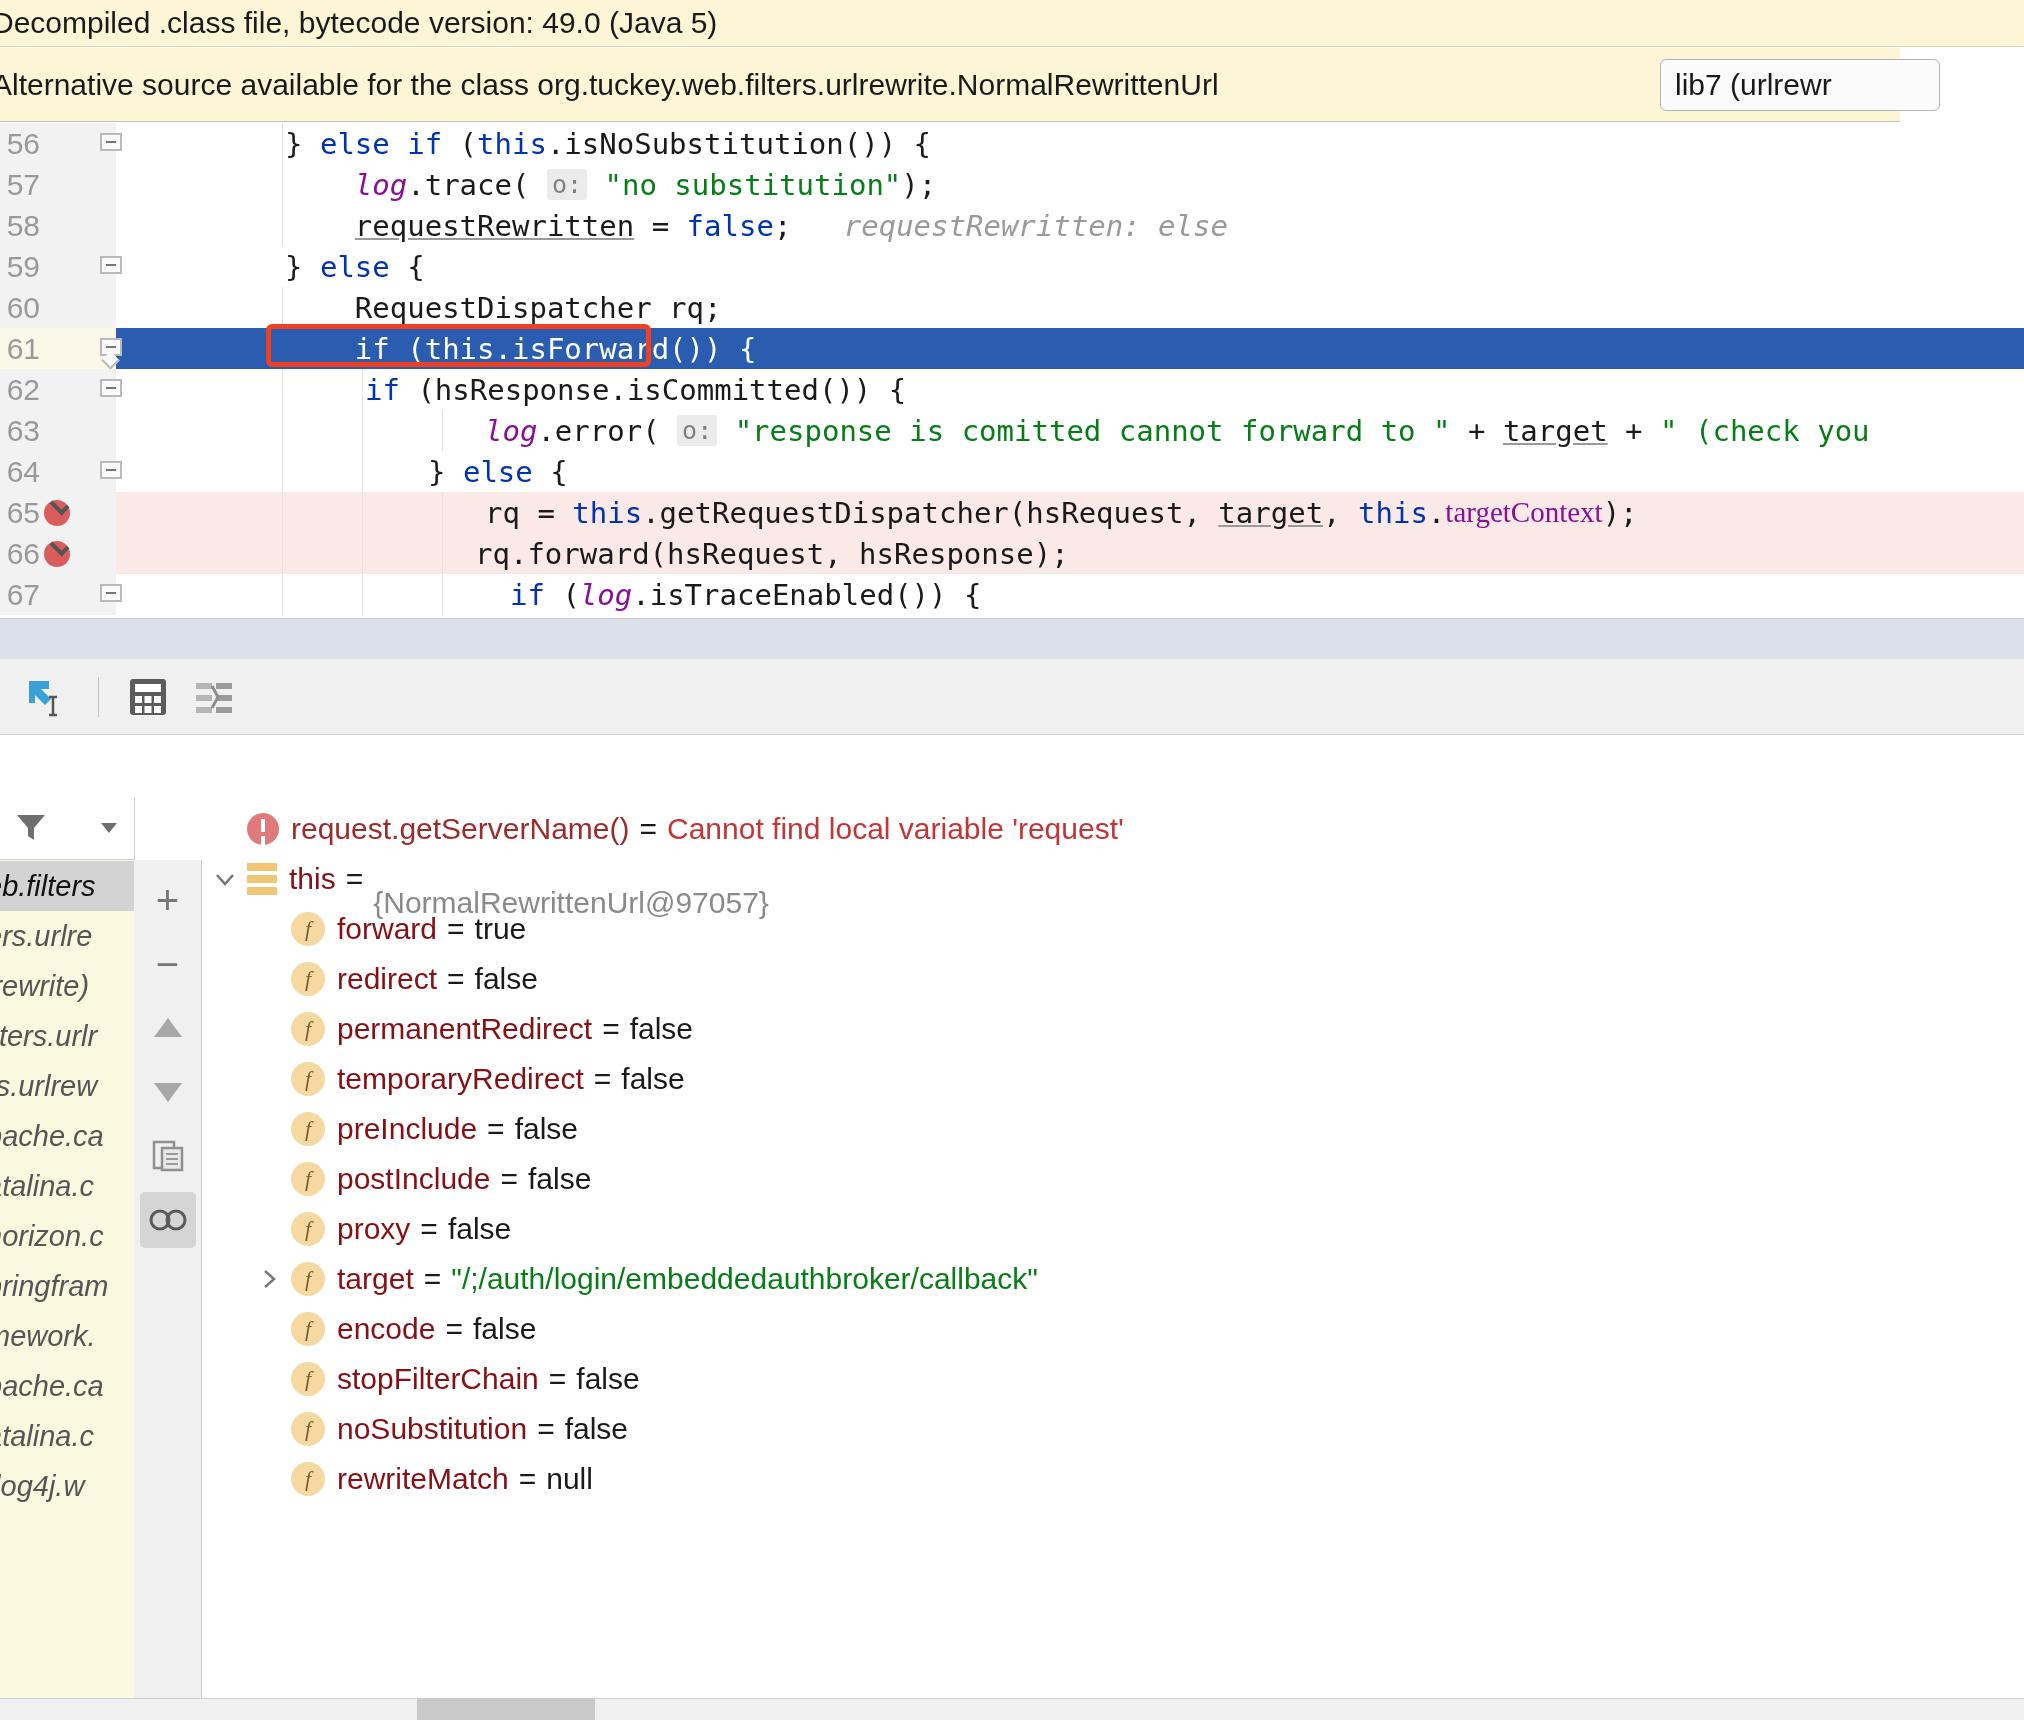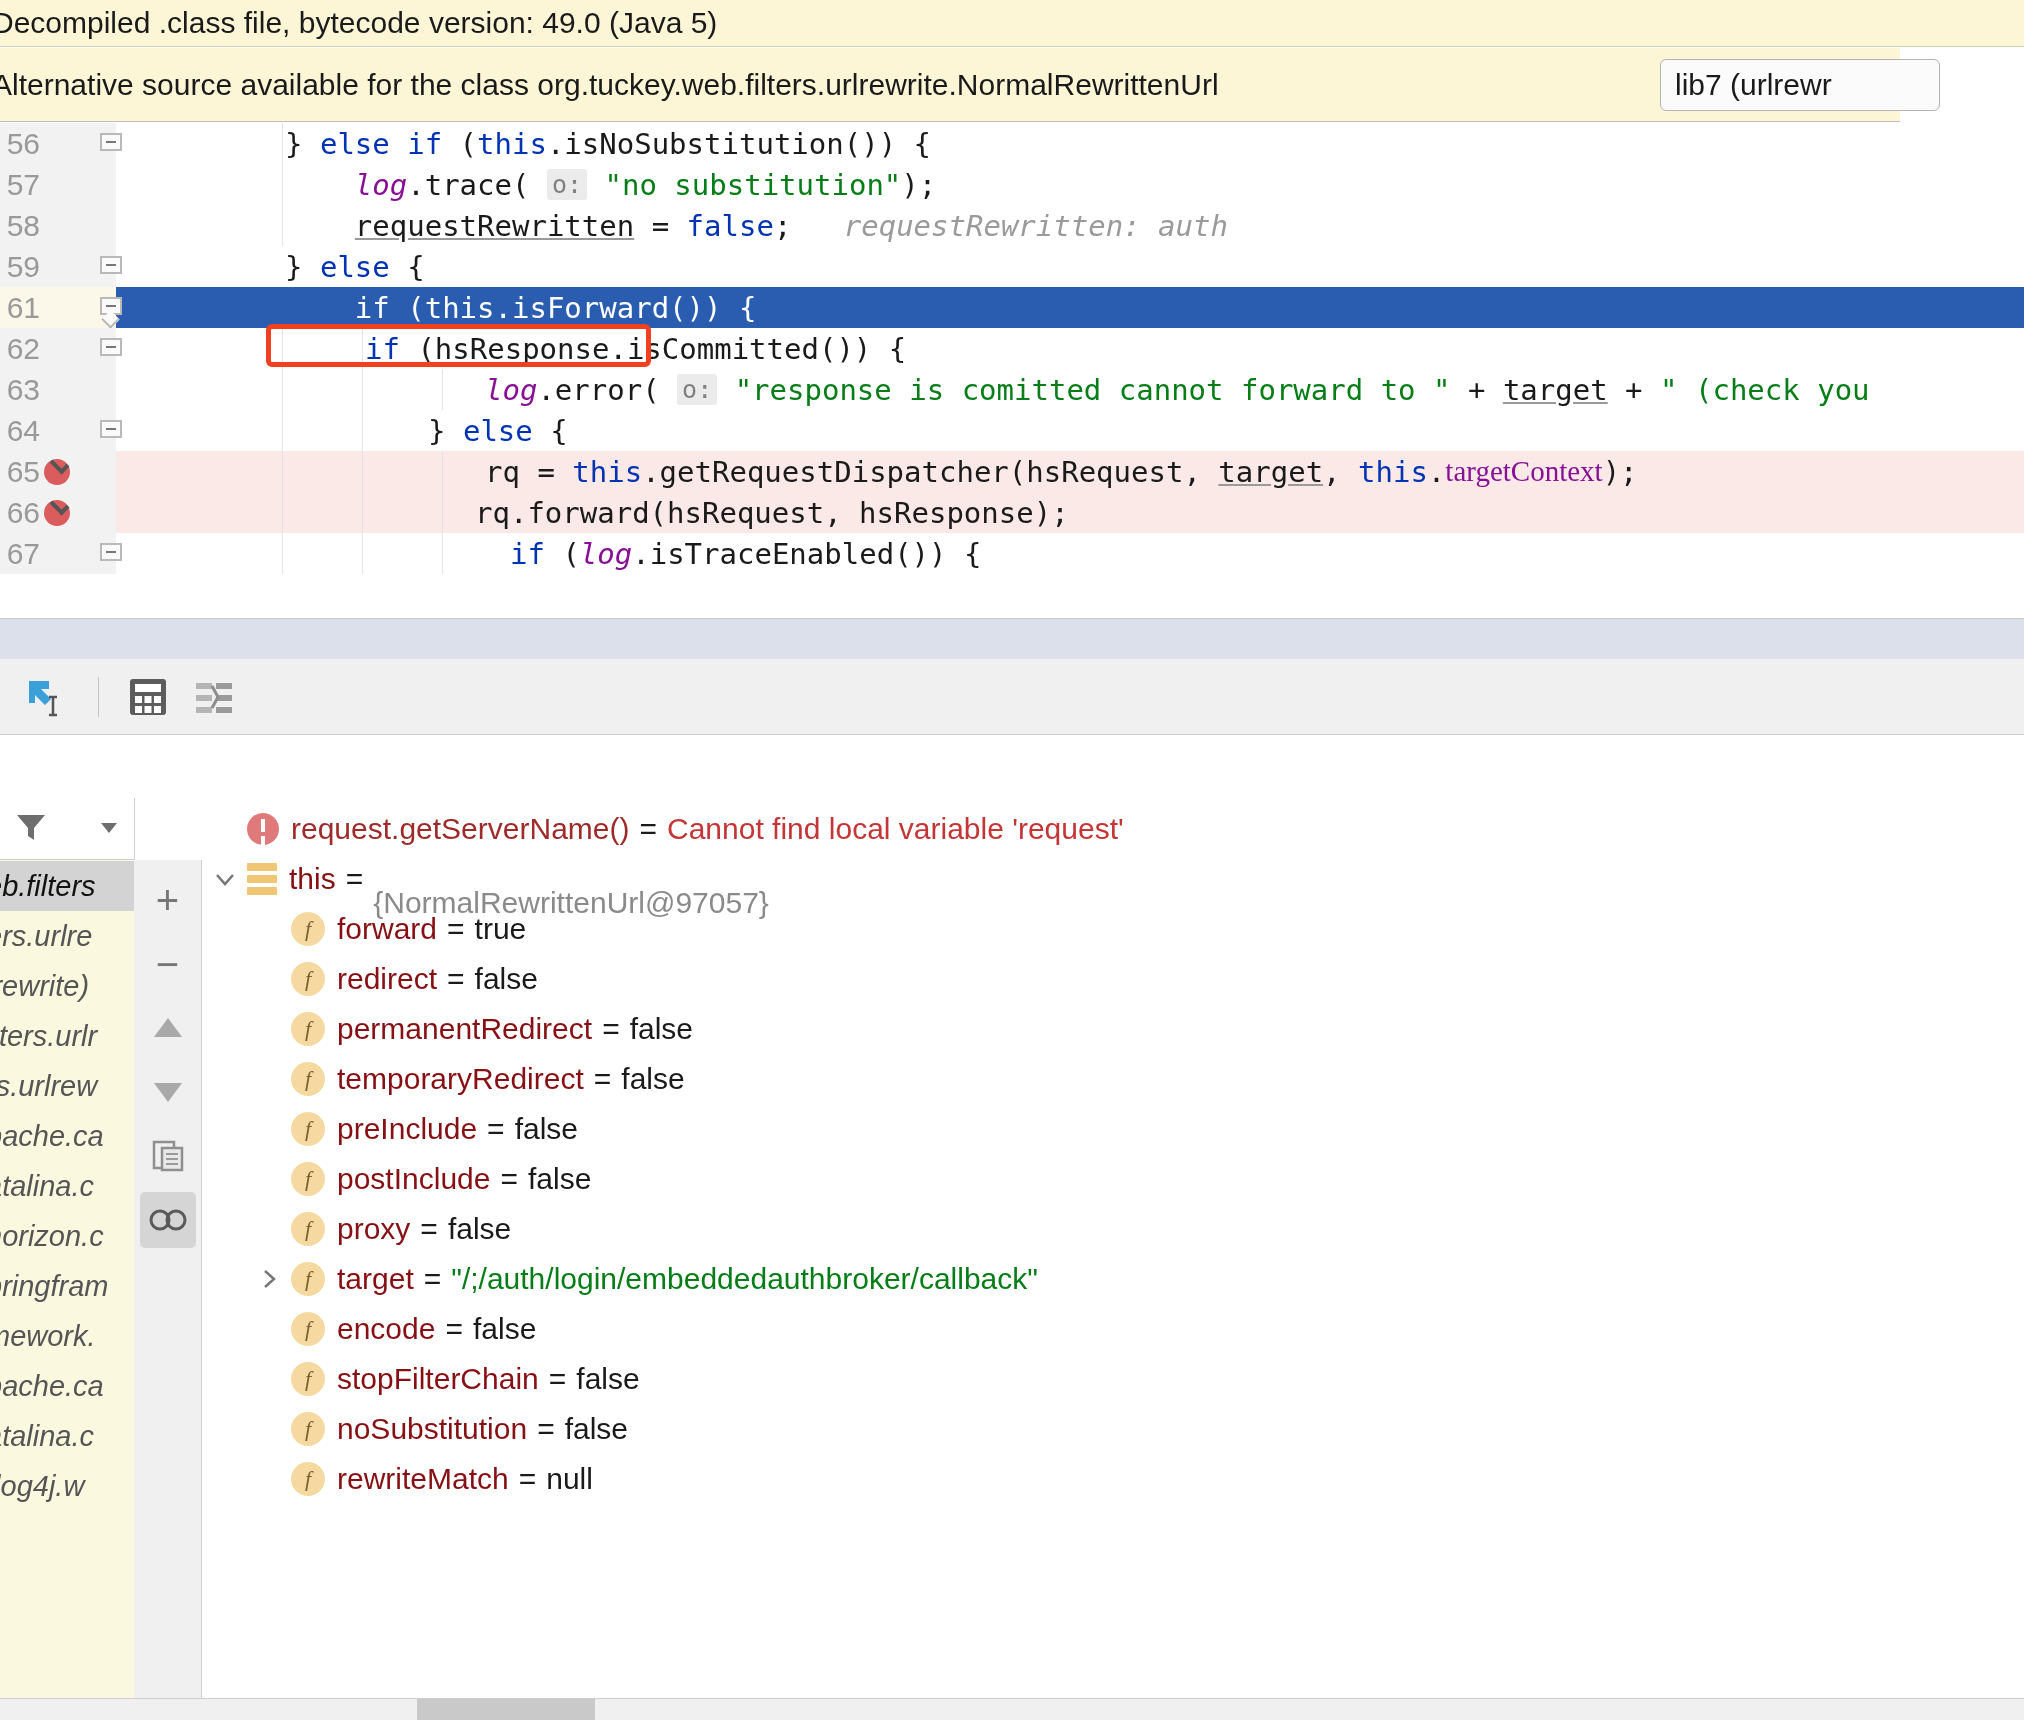--- a/index.html
+++ b/index.html
@@ -336,33 +336,40 @@
       </div>
       <div class="vbar" style="left:282px"></div>
       <div class="codetext" style="left:285px"><span class="id">    </span><span class="fld">log</span><span class="id">.trace( </span><span class="hintparam">o:</span><span class="id"> </span><span class="str">"no substitution"</span><span class="id">);</span></div>
     </div>
 
     <div class="code-row">
       <div class="gutter">
         <div class="gutter-num">58</div>
       </div>
       <div class="vbar" style="left:282px"></div>
-      <div class="codetext" style="left:285px"><span class="id">    </span><span class="underl">requestRewritten</span><span class="id"> = </span><span class="kw">false</span><span class="id">;   </span><span class="inlinehint">requestRewritten: auth</span></div>
+      <div class="codetext" style="left:285px"><span class="id">    </span><span class="underl">requestRewritten</span><span class="id"> = </span><span class="kw">false</span><span class="id">;   </span><span class="inlinehint">requestRewritten: else</span></div>
     </div>
 
     <div class="code-row">
       <div class="gutter">
         <div class="gutter-num">59</div>
       </div>
       <div class="fold" style="top:10px">
           <div class="fold-box"></div>
         </div>
       <div class="codetext" style="left:285px"><span class="id">} </span><span class="kw">else</span><span class="id"> {</span></div>
     </div>
 
+    <div class="code-row">
+      <div class="gutter">
+        <div class="gutter-num">60</div>
+      </div>
+      <div class="vbar" style="left:282px"></div>
+      <div class="codetext" style="left:285px"><span class="id">    RequestDispatcher rq;</span></div>
+    </div>
 
     <div class="code-row row-selected">
       <div class="gutter">
         <div class="gutter-num">61</div>
       </div>
       <div class="fold" style="top:10px">
           <div class="fold-box"></div>
           <div class="fold-tip"></div>
         </div>
       <div class="codetext" style="left:285px"><span class="id">    if (this.isForward()) {</span></div>

